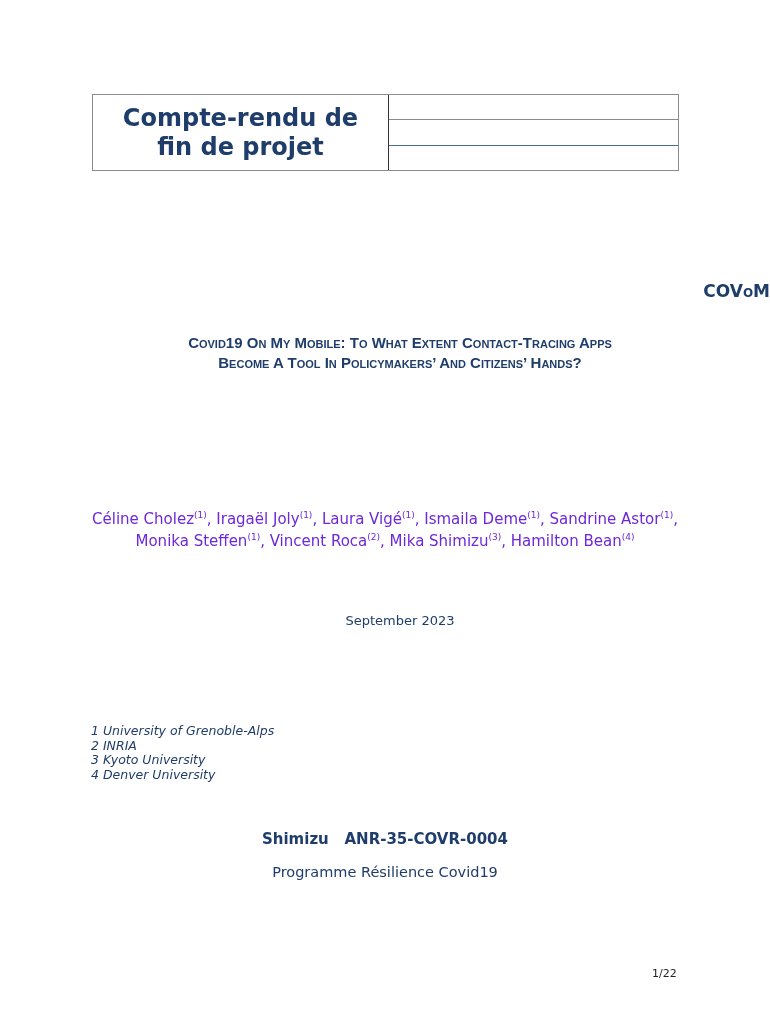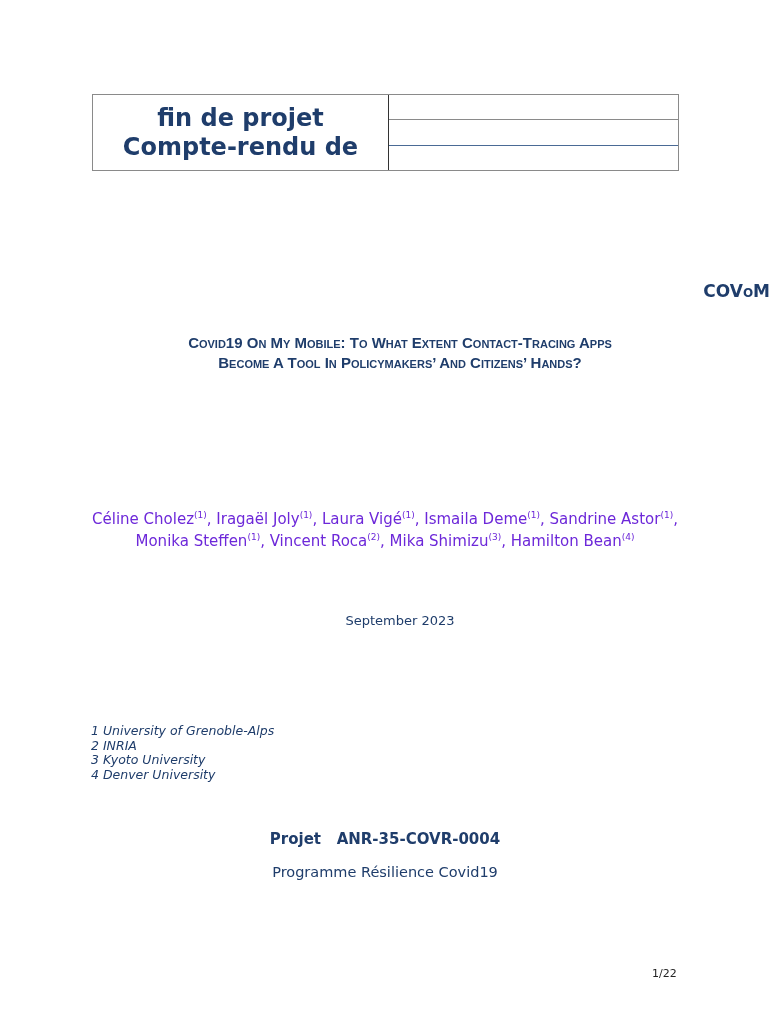--- a/index.html
+++ b/index.html
@@ -36,22 +36,22 @@
     .project { position: absolute; left: 0; width: 770px; top: 830px; text-align: center; font-weight: bold; font-size: 15px; color: #1f3d6b; }
     .programme { position: absolute; left: 0; width: 770px; top: 864px; text-align: center; font-size: 14.5px; color: #1f3d6b; }
     .pagenum { position: absolute; left: 652px; top: 967px; font-size: 11px; color: #222; }
   </style>
 </head>
 <body>
 
 <div class="header-table">
   <div class="title-cell">
     <div class="title-text">
+      <div>Compte-rendu de</div>
       <div>fin de projet</div>
-      <div>Compte-rendu de</div>
     </div>
   </div>
   <div class="meta-cell">
     <div class="meta-row"></div>
     <div class="meta-row"></div>
     <div class="meta-row"></div>
   </div>
 </div>
 
 <div class="acronym"><span>COV</span><span class="sc">O</span><span>M</span></div>
@@ -65,17 +65,17 @@
 
 <div class="date">September 2023</div>
 
 <div class="affils">
   <div>1 University of Grenoble-Alps</div>
   <div>2 INRIA</div>
   <div>3 Kyoto University</div>
   <div>4 Denver University</div>
 </div>
 
-<div class="project"><span>Projet</span>&nbsp;&nbsp;&nbsp;<span>ANR-35-COVR-0004</span></div>
+<div class="project"><span>Shimizu</span>&nbsp;&nbsp;&nbsp;<span>ANR-35-COVR-0004</span></div>
 
 <div class="programme">Programme Résilience Covid19</div>
 
 <div class="pagenum">1/22</div>
 
 </body></html>

